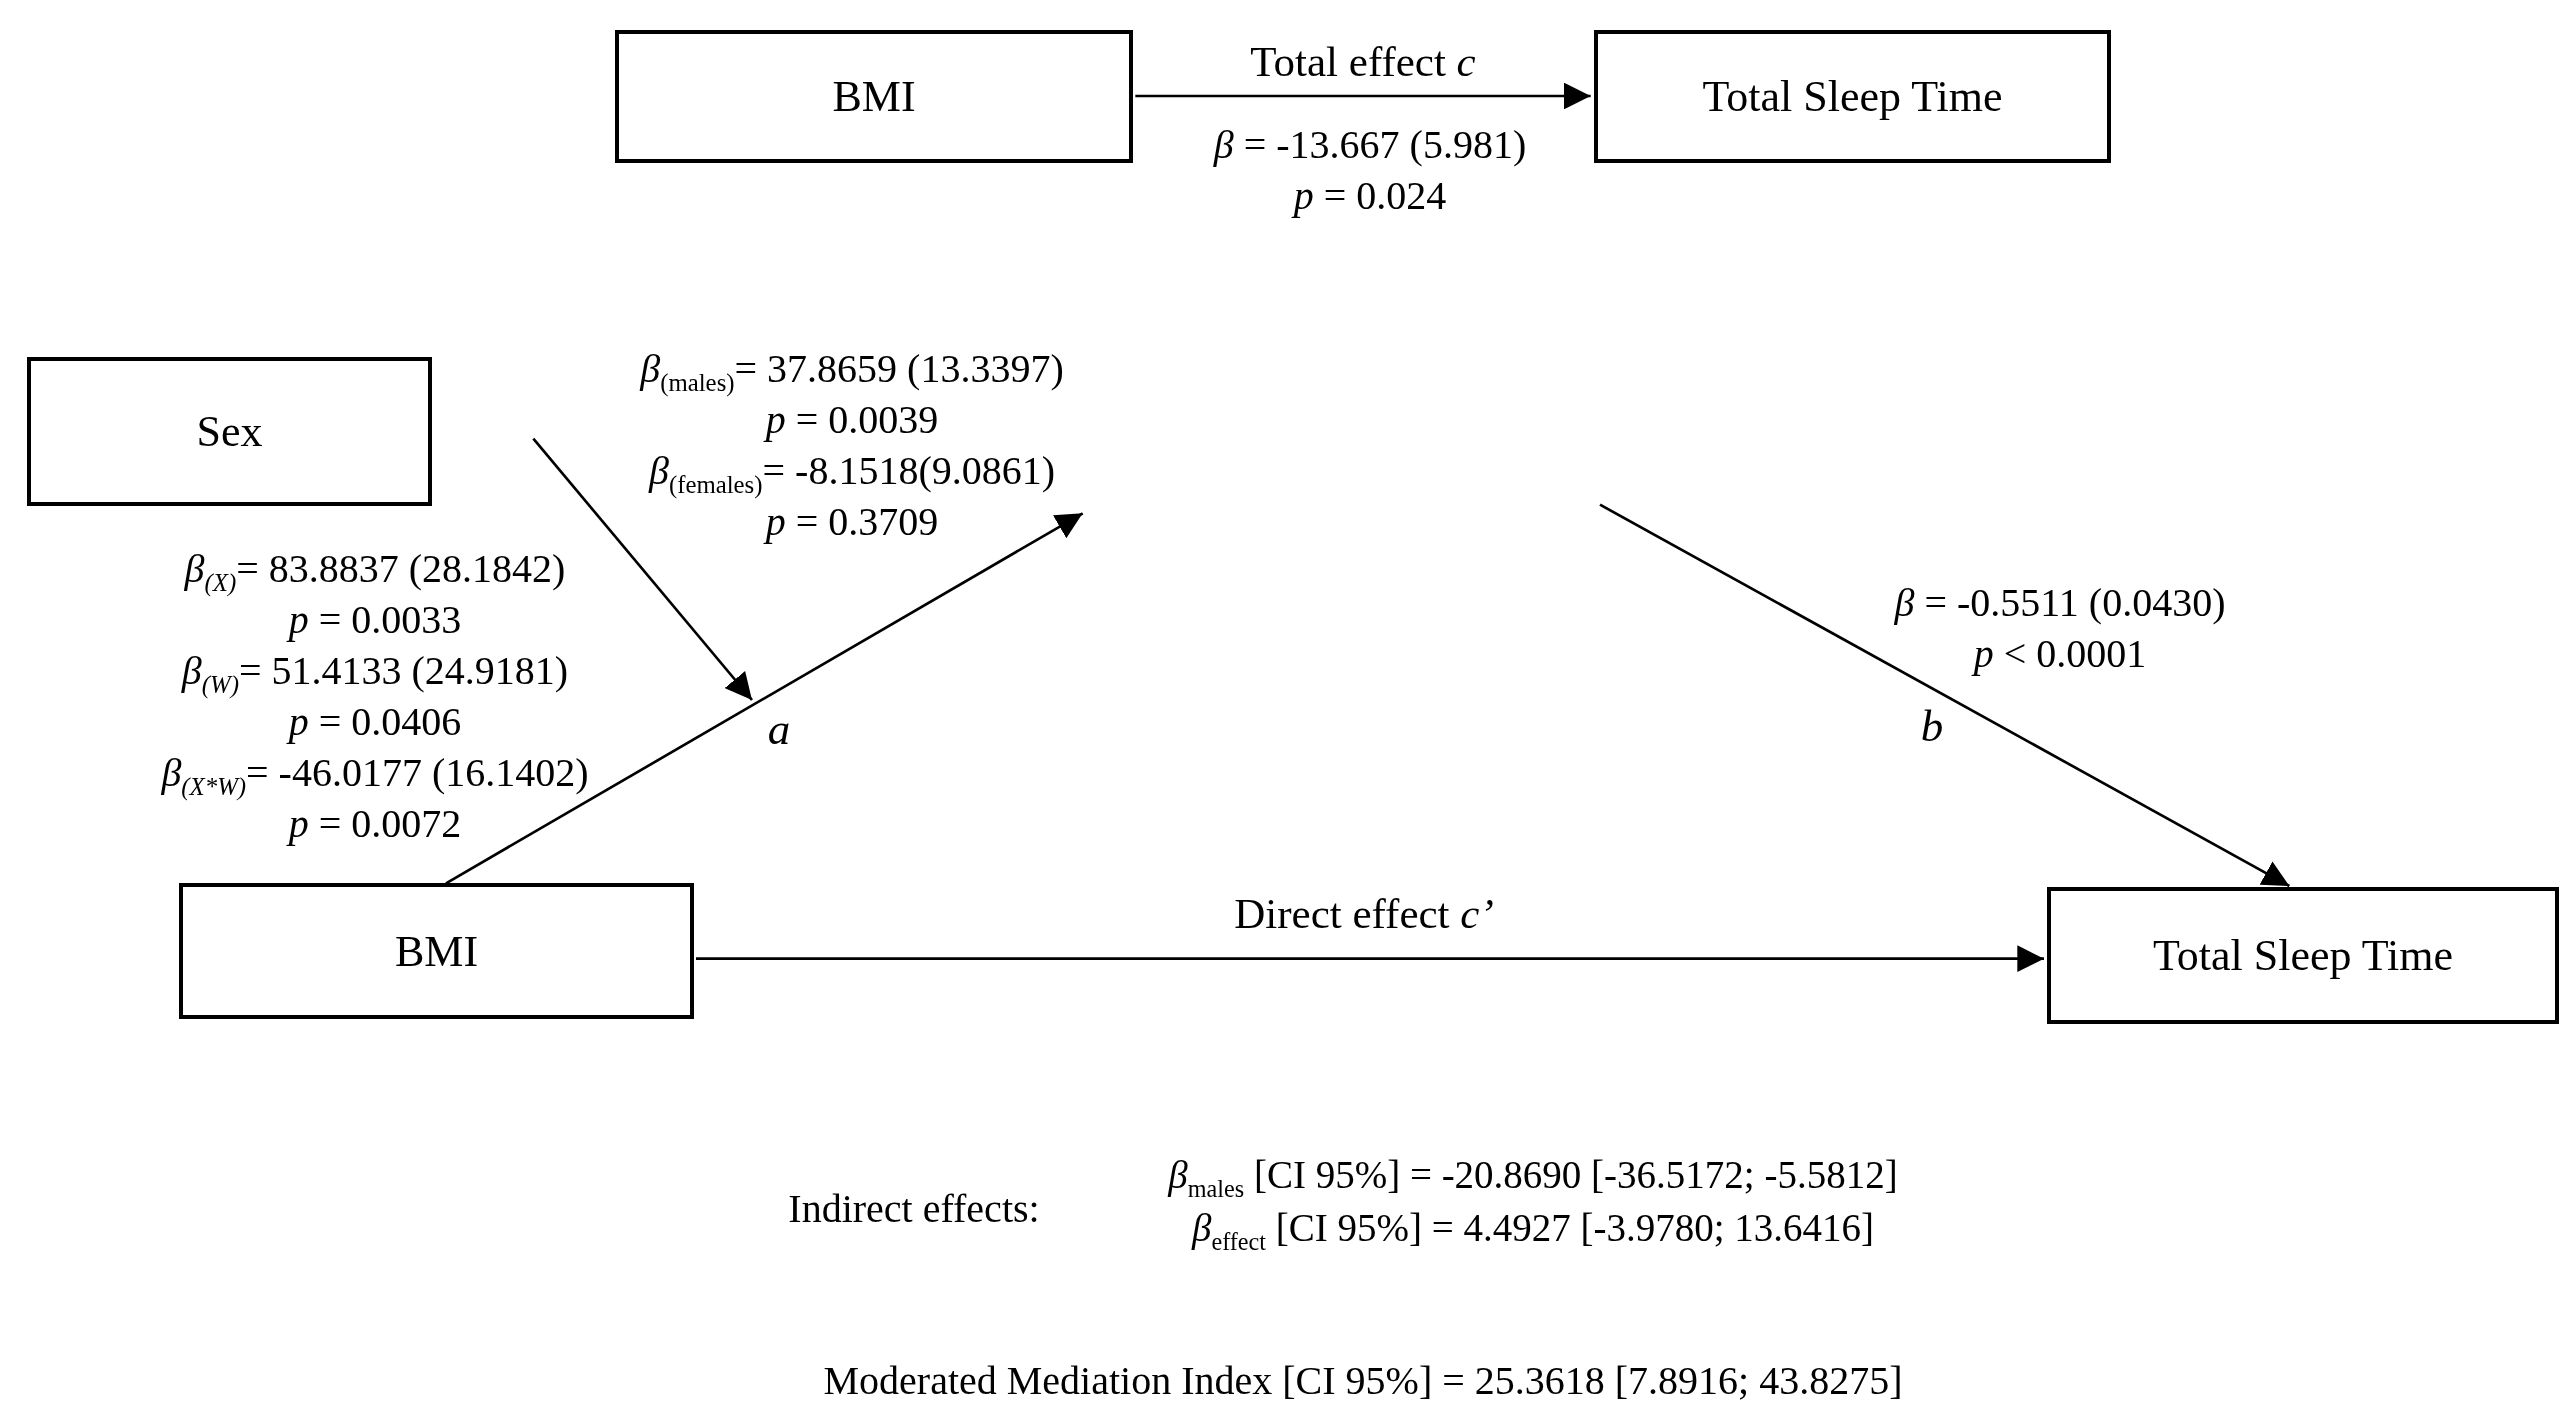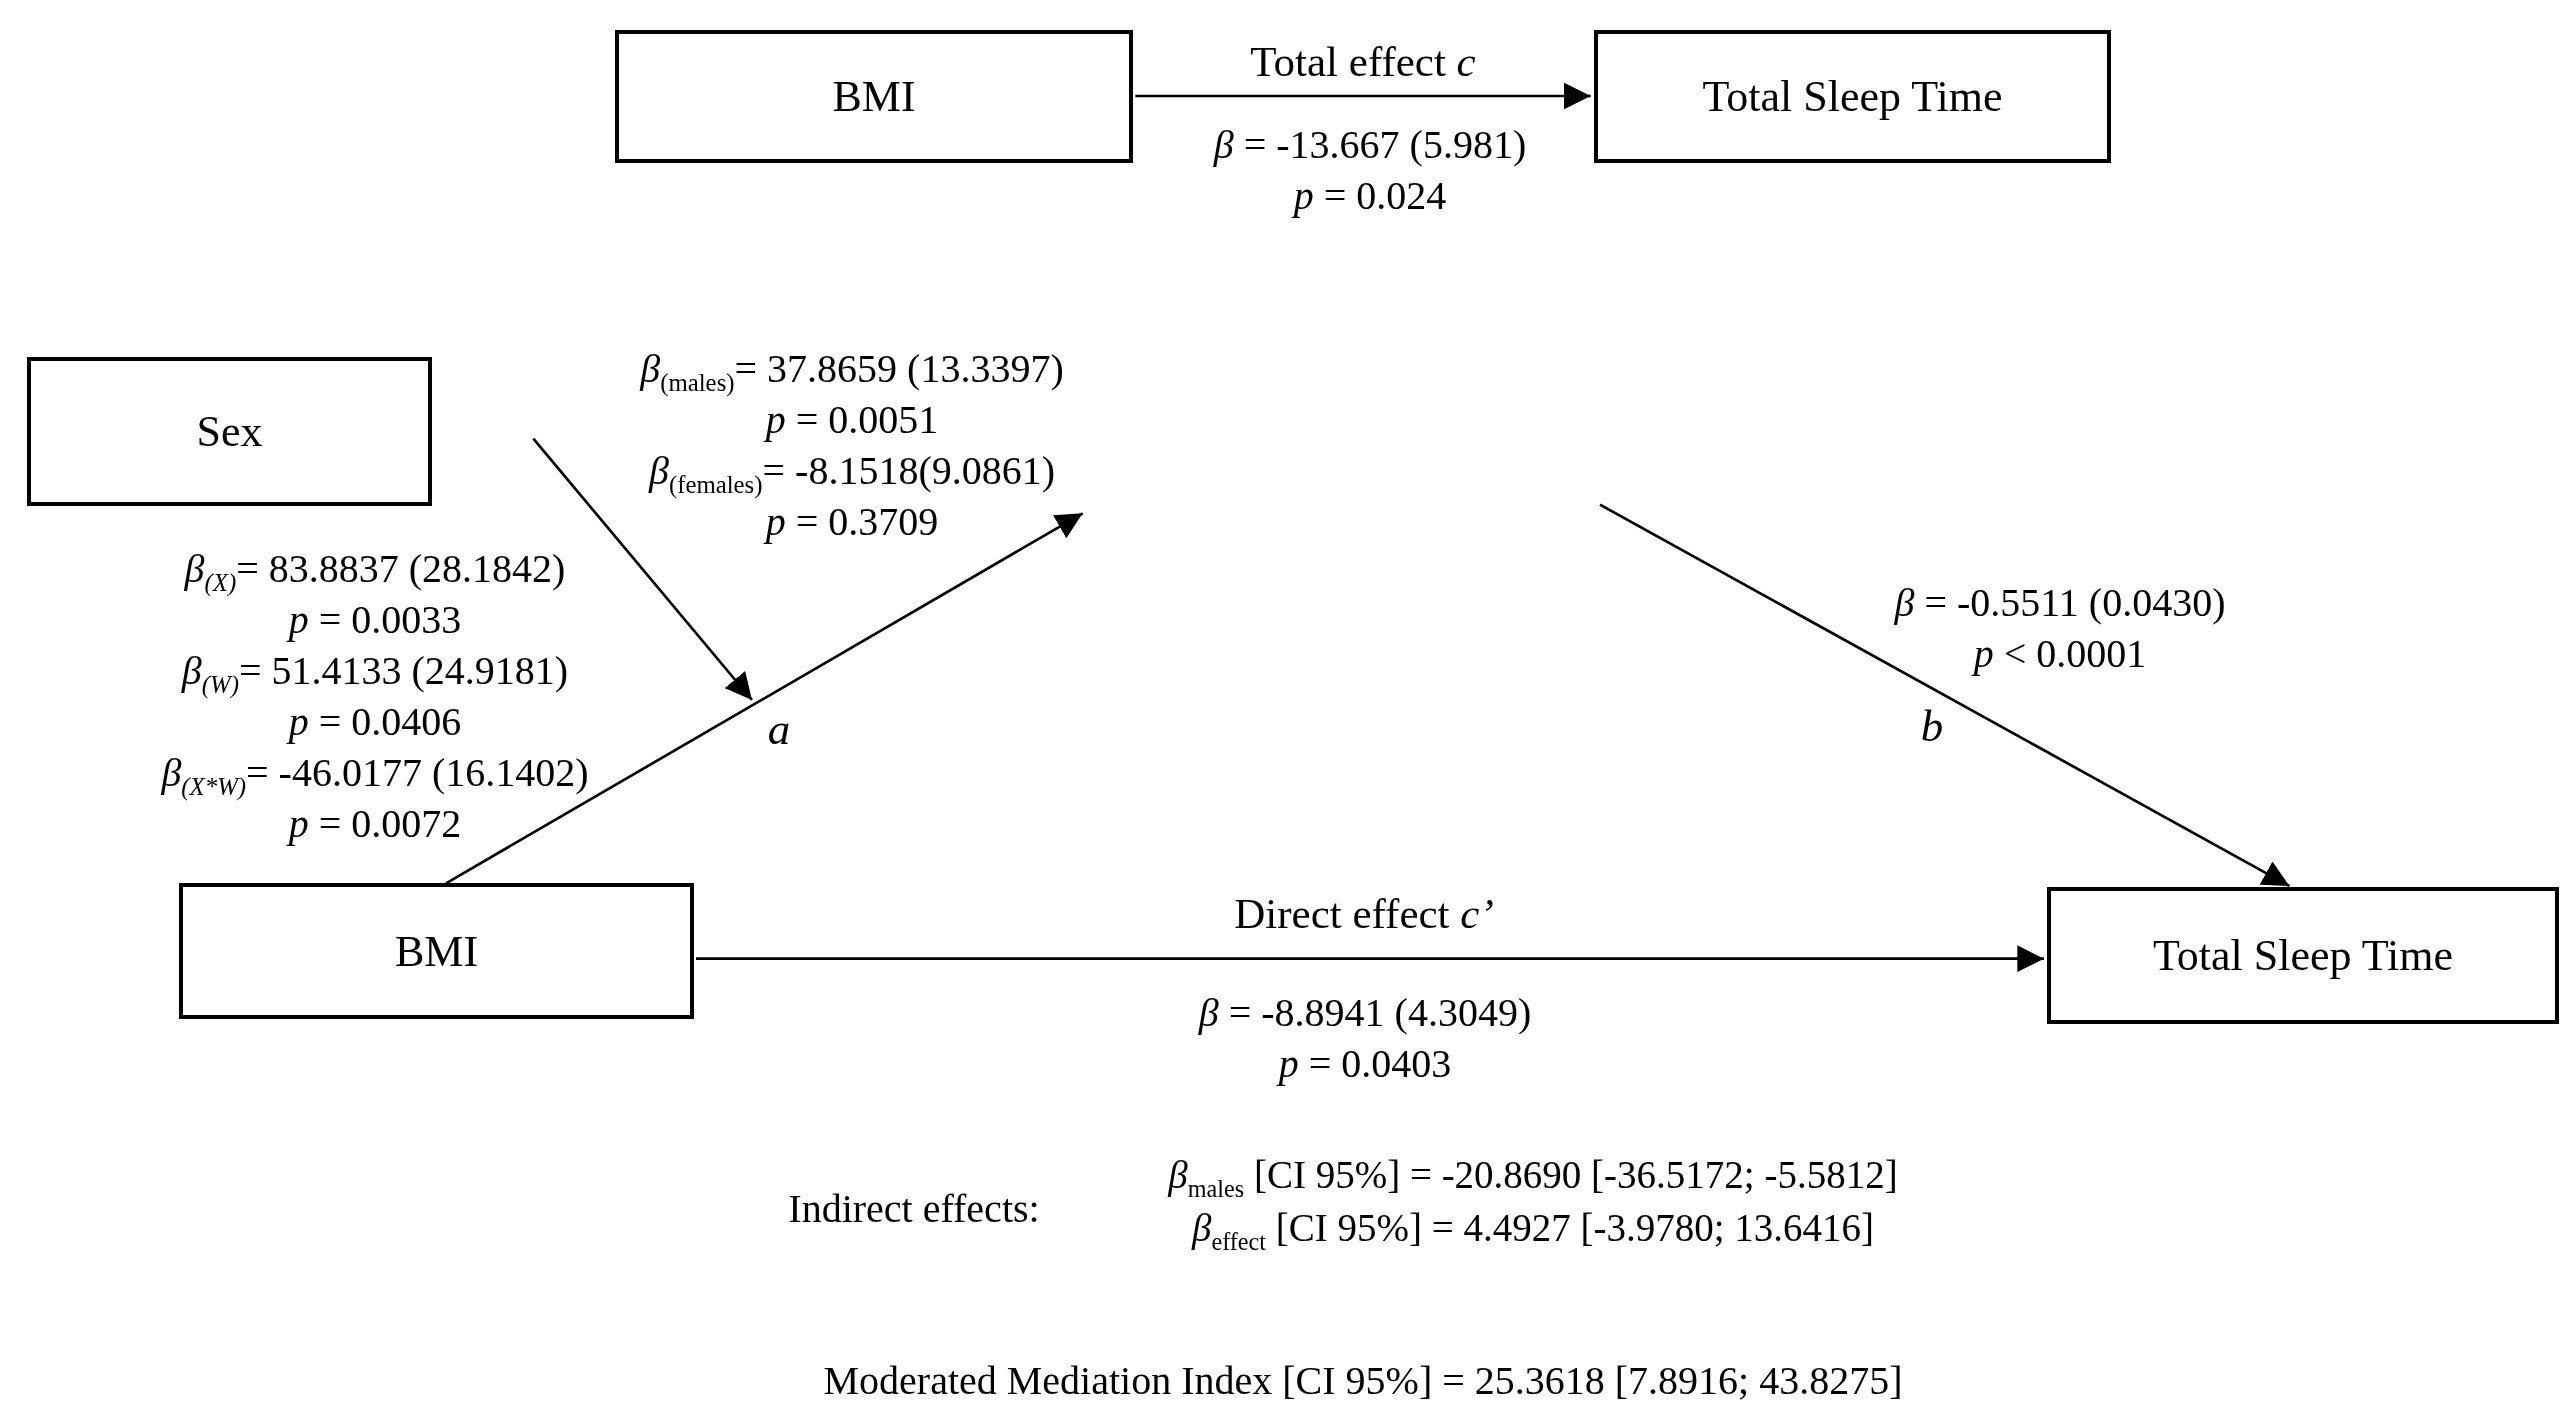--- a/index.html
+++ b/index.html
@@ -58,21 +58,21 @@
   <div class="lbl title" style="left:1363px;top:37px">
     <span>Total effect </span><span class="it">c</span>
   </div>
   <div class="lbl stats" style="left:1370px;top:119px">
     <div><span class="it">β</span><span> = -13.667 (5.981)</span></div>
     <div><span class="it">p</span><span> = 0.024</span></div>
   </div>
 
   <div class="lbl stats" style="left:852px;top:343px">
     <div><span class="it">β</span><sub>(males)</sub><span>= 37.8659 (13.3397)</span></div>
-    <div><span class="it">p</span><span> = 0.0051</span></div>
+    <div><span class="it">p</span><span> = 0.0039</span></div>
     <div><span class="it">β</span><sub>(females)</sub><span>= -8.1518(9.0861)</span></div>
     <div><span class="it">p</span><span> = 0.3709</span></div>
   </div>
 
   <div class="lbl stats" style="left:375px;top:543px">
     <div><span class="it">β</span><sub class="it">(X)</sub><span>= 83.8837 (28.1842)</span></div>
     <div><span class="it">p</span><span> = 0.0033</span></div>
     <div><span class="it">β</span><sub class="it">(W)</sub><span>= 51.4133 (24.9181)</span></div>
     <div><span class="it">p</span><span> = 0.0406</span></div>
     <div><span class="it">β</span><sub class="it">(X*W)</sub><span>= -46.0177 (16.1402)</span></div>
@@ -87,24 +87,20 @@
   </div>
 
   <div class="lbl stats" style="left:2060px;top:577px">
     <div><span class="it">β</span><span> = -0.5511 (0.0430)</span></div>
     <div><span class="it">p</span><span> &lt; 0.0001</span></div>
   </div>
 
   <div class="lbl title" style="left:1364px;top:889px">
     <span>Direct effect </span><span class="it">c’</span>
   </div>
-  <div class="lbl stats" style="left:1365px;top:987px">
-    <div><span class="it">β</span><span> = -8.8941 (4.3049)</span></div>
-    <div><span class="it">p</span><span> = 0.0403</span></div>
-  </div>
 
   <div class="lbl stats" style="left:914px;top:1183px">
     <span>Indirect effects:</span>
   </div>
   <div class="lbl stats-sm" style="left:1533px;top:1148px">
     <div><span class="it">β</span><sub>males</sub><span> [CI 95%] = -20.8690 [-36.5172; -5.5812]</span></div>
     <div><span class="it">β</span><sub>effect</sub><span> [CI 95%] = 4.4927 [-3.9780; 13.6416]</span></div>
   </div>
 
   <div class="lbl stats" style="left:1363px;top:1355px">

